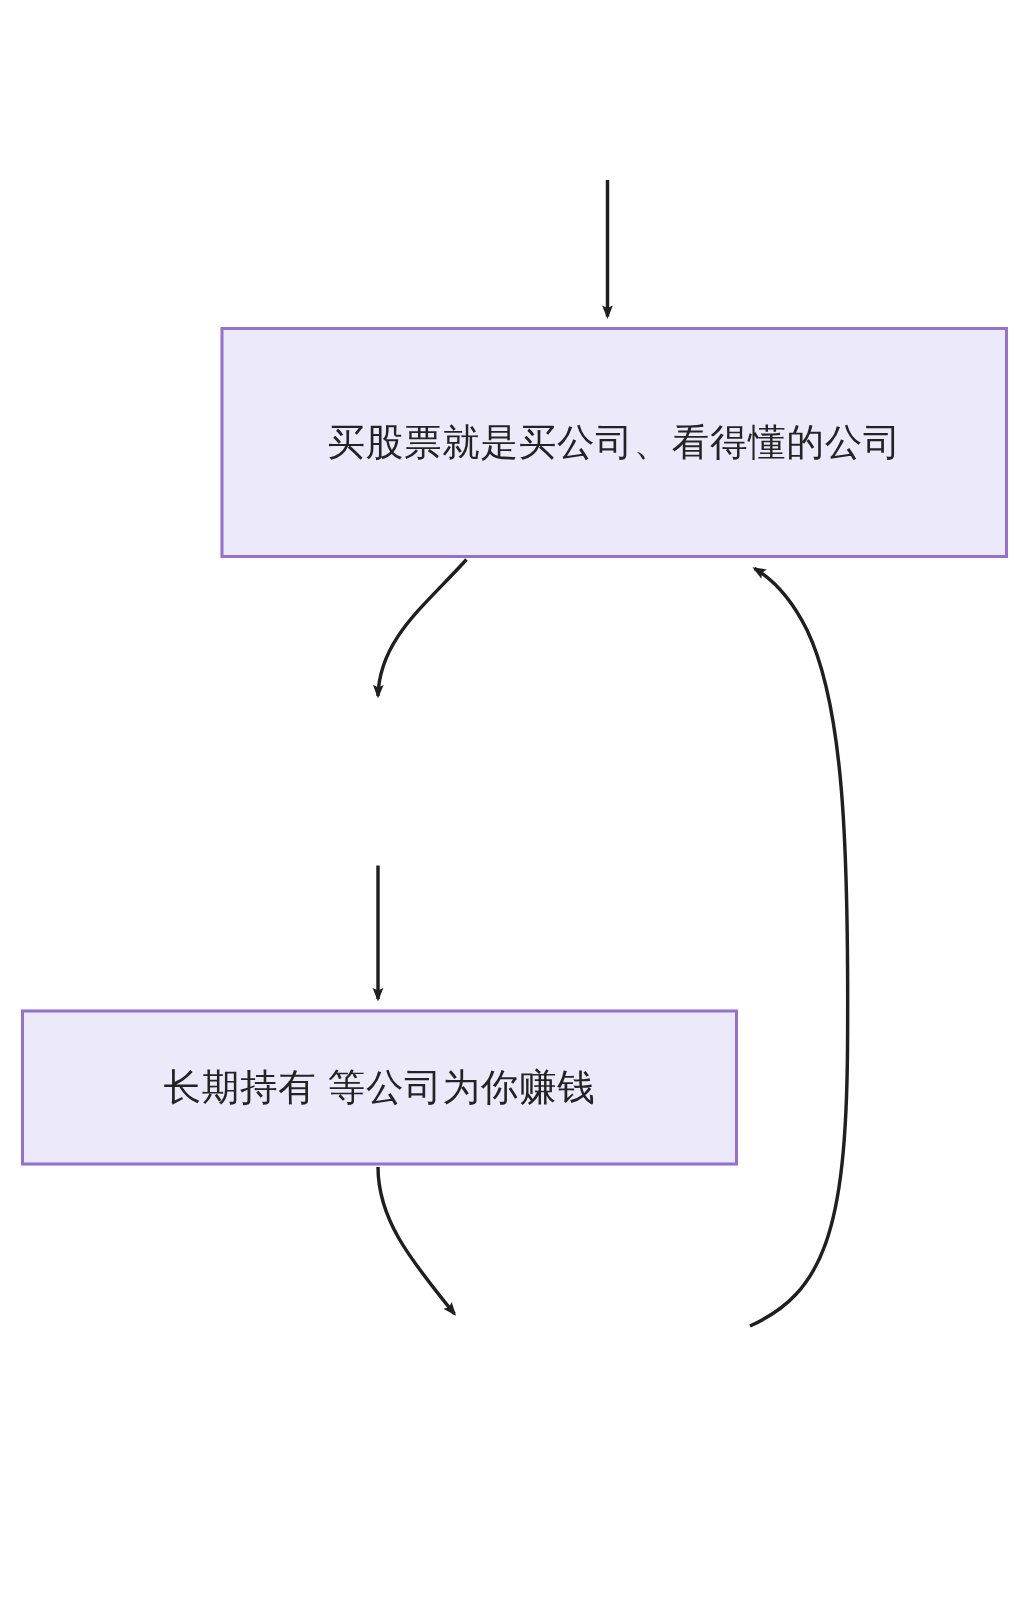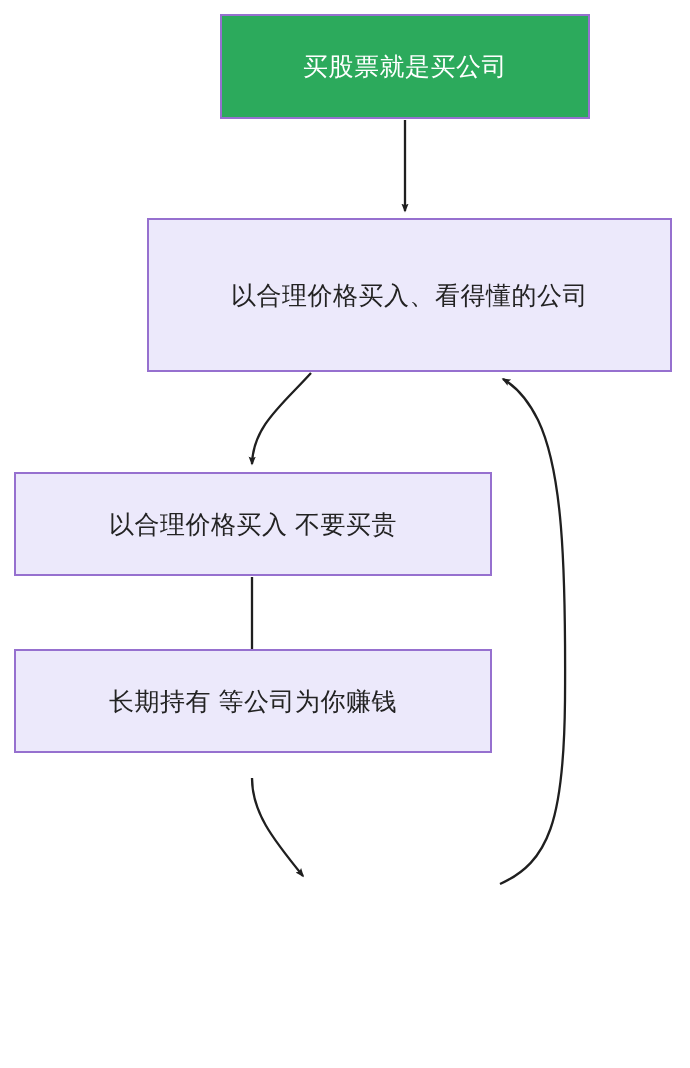--- a/index.html
+++ b/index.html
@@ -49,21 +49,21 @@
   }
   .node-text {
     display: block;
     width: 100%;
   }
 
   
   #node-buy-company  { left: 220px; top: 14px;  width: 370px; height: 105px; }
   #node-find-simple  { left: 147px; top: 218px; width: 525px; height: 154px; }
   #node-fair-price   { left: 14px;  top: 472px; width: 478px; height: 104px; }
-  #node-hold-long    { left: 14px;  top: 649px; width: 478px; height: 104px; }
+  #node-hold-long    { left: 14px;  top: 673px; width: 478px; height: 104px; }
   #node-dividend     { left: 150px; top: 885px; width: 422px; height: 147px; }
 </style>
 </head>
 <body>
 
 <div id="flow-canvas">
 
   <svg id="edge-layer" viewBox="0 0 690 1068" width="690" height="1068" xmlns="http://www.w3.org/2000/svg">
     <defs>
       <marker id="arrowhead" markerWidth="10" markerHeight="10" refX="7.4" refY="4" orient="auto" markerUnits="userSpaceOnUse">
@@ -75,30 +75,24 @@
 
     <path d="M311,373 C283,404 253,426 252,464" fill="none" stroke="#1f1f1f" stroke-width="2.3" marker-end="url(#arrowhead)"></path>
 
     <path d="M252,577 L252,666" fill="none" stroke="#1f1f1f" stroke-width="2.3" marker-end="url(#arrowhead)"></path>
 
     <path d="M252,778 C252,812 272,838 303,876" fill="none" stroke="#1f1f1f" stroke-width="2.3" marker-end="url(#arrowhead)"></path>
 
     <path d="M500,884 C549,862 564,820 565,700 C566,560 562,470 538,420 C527,398 515,386 503,379" fill="none" stroke="#1f1f1f" stroke-width="2.3" marker-end="url(#arrowhead)"></path>
   </svg>
 
-  <div class="node node-green" id="node-buy-company">
-    <span class="node-text">买股票就是买公司</span>
+
+  <div class="node node-lavender" id="node-find-simple">
+    <span class="node-text">买股票就是买公司、看得懂的公司</span>
   </div>
 
-  <div class="node node-lavender" id="node-find-simple">
-    <span class="node-text">以合理价格买入、看得懂的公司</span>
-  </div>
-
-  <div class="node node-lavender" id="node-fair-price">
-    <span class="node-text">以合理价格买入 不要买贵</span>
-  </div>
 
   <div class="node node-lavender" id="node-hold-long">
     <span class="node-text">长期持有 等公司为你赚钱</span>
   </div>
 
 
 </div>
 
 </body></html>

